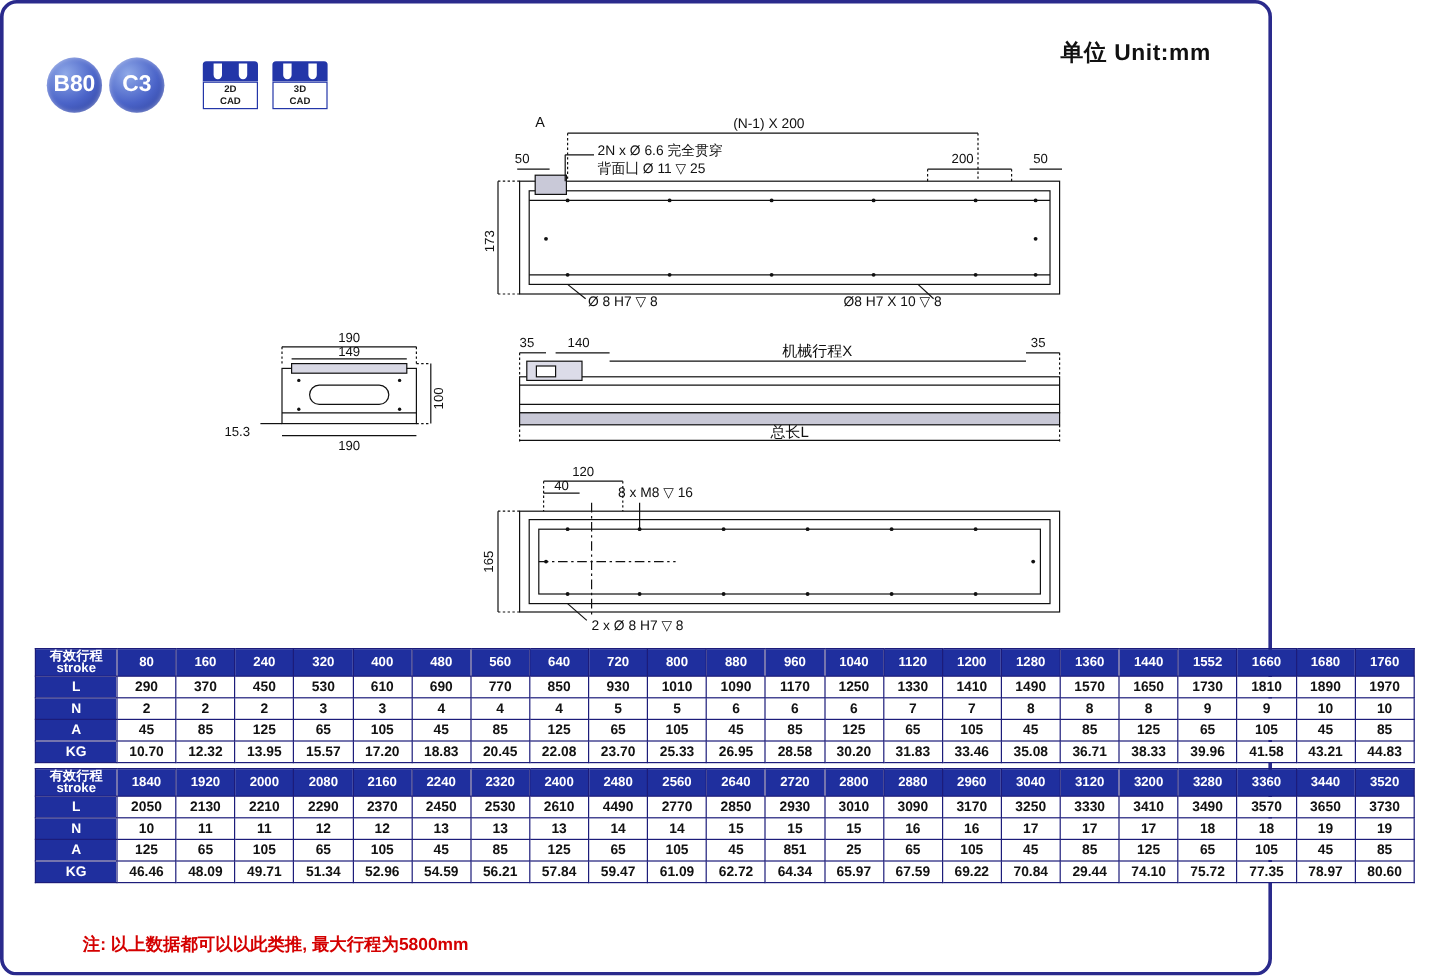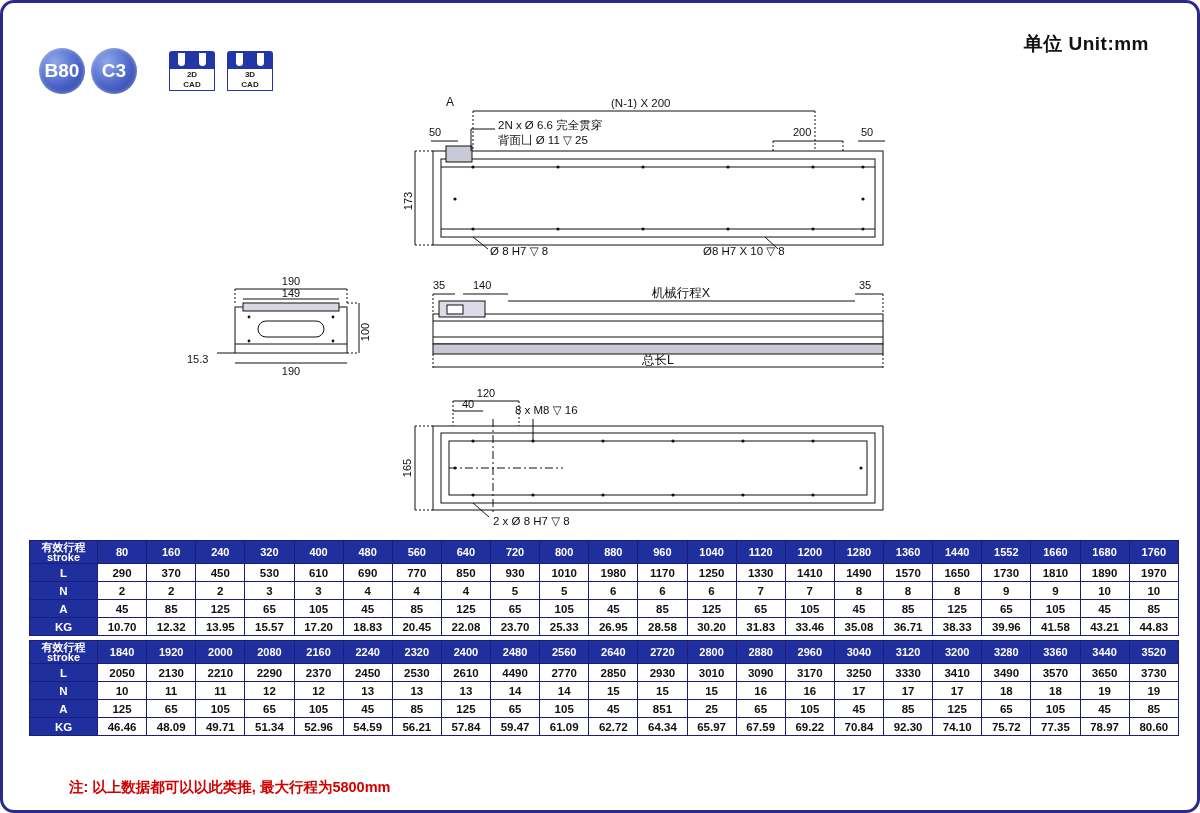--- a/index.html
+++ b/index.html
@@ -8,21 +8,21 @@
     background: #fff;
   }
   body {
     width: 1200px;
     height: 813px;
     font-family: "Liberation Sans", sans-serif;
     overflow: hidden;
   }
   .page {
     position: relative;
-    width: 1200px;
+    width: 1060px;
     height: 813px;
     box-sizing: border-box;
     border: 3px solid #2a2a8c;
     border-radius: 14px;
   }
   .unit-label {
     position: absolute;
     right: 48px;
     top: 28px;
     font-size: 19px;
@@ -393,21 +393,21 @@
           <td>290</td>
           <td>370</td>
           <td>450</td>
           <td>530</td>
           <td>610</td>
           <td>690</td>
           <td>770</td>
           <td>850</td>
           <td>930</td>
           <td>1010</td>
-          <td>1980</td>
+          <td>1090</td>
           <td>1170</td>
           <td>1250</td>
           <td>1330</td>
           <td>1410</td>
           <td>1490</td>
           <td>1570</td>
           <td>1650</td>
           <td>1730</td>
           <td>1810</td>
           <td>1890</td>
@@ -611,21 +611,21 @@
           <td>56.21</td>
           <td>57.84</td>
           <td>59.47</td>
           <td>61.09</td>
           <td>62.72</td>
           <td>64.34</td>
           <td>65.97</td>
           <td>67.59</td>
           <td>69.22</td>
           <td>70.84</td>
-          <td>92.30</td>
+          <td>29.44</td>
           <td>74.10</td>
           <td>75.72</td>
           <td>77.35</td>
           <td>78.97</td>
           <td>80.60</td>
         </tr>
       </tbody>
     </table>
   </div>
 

